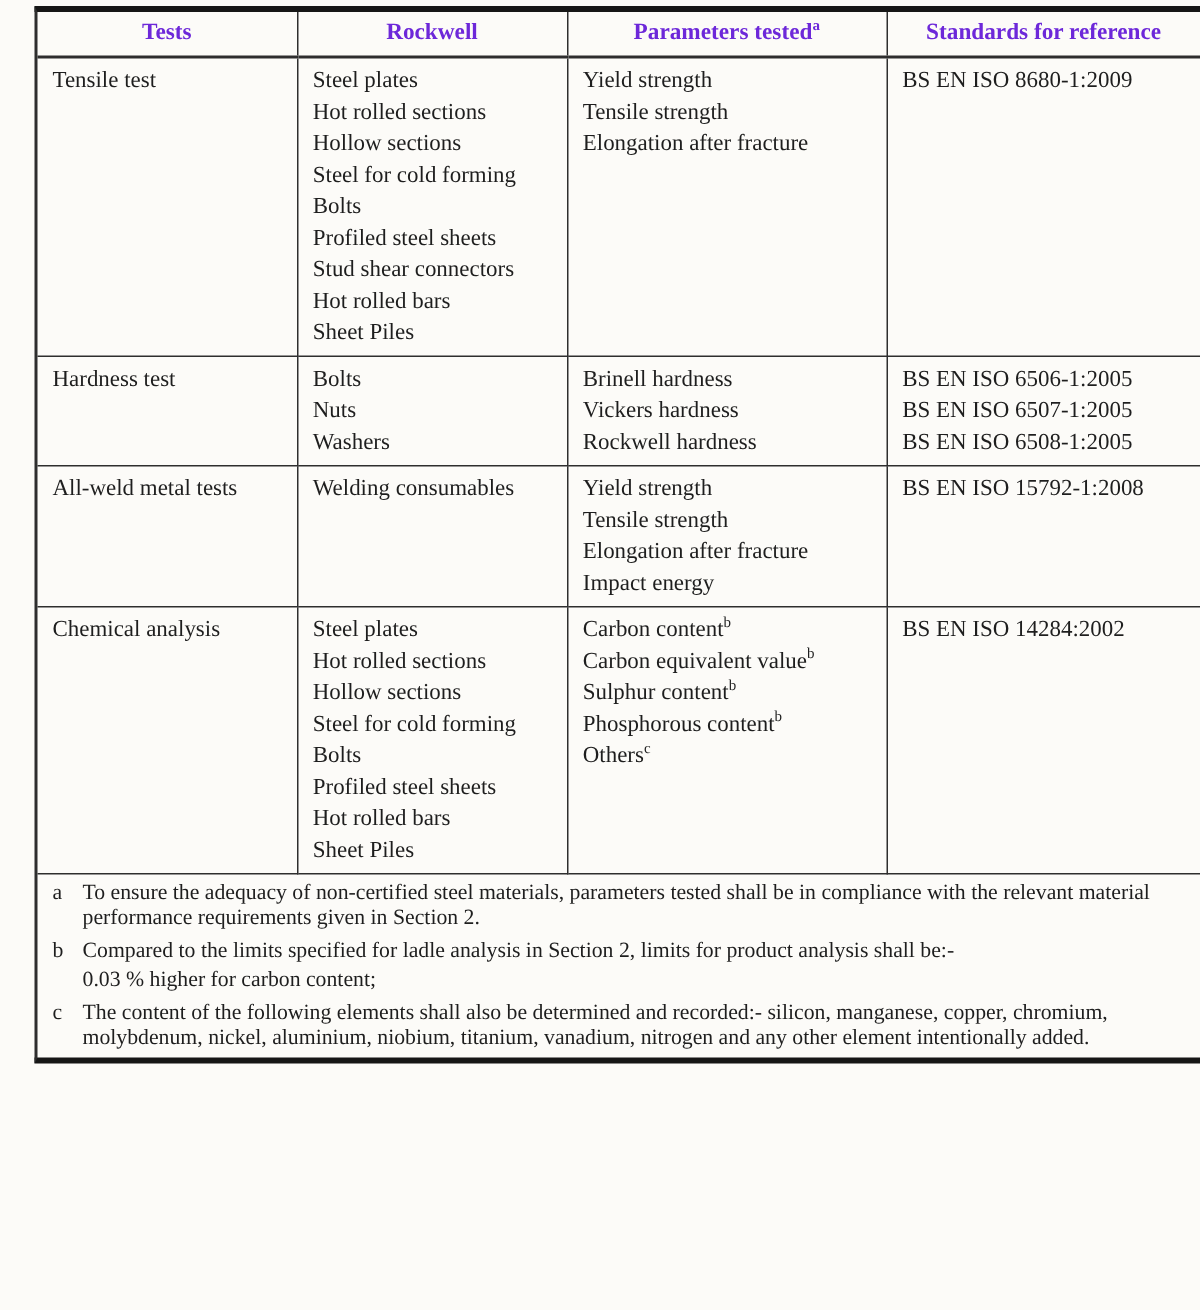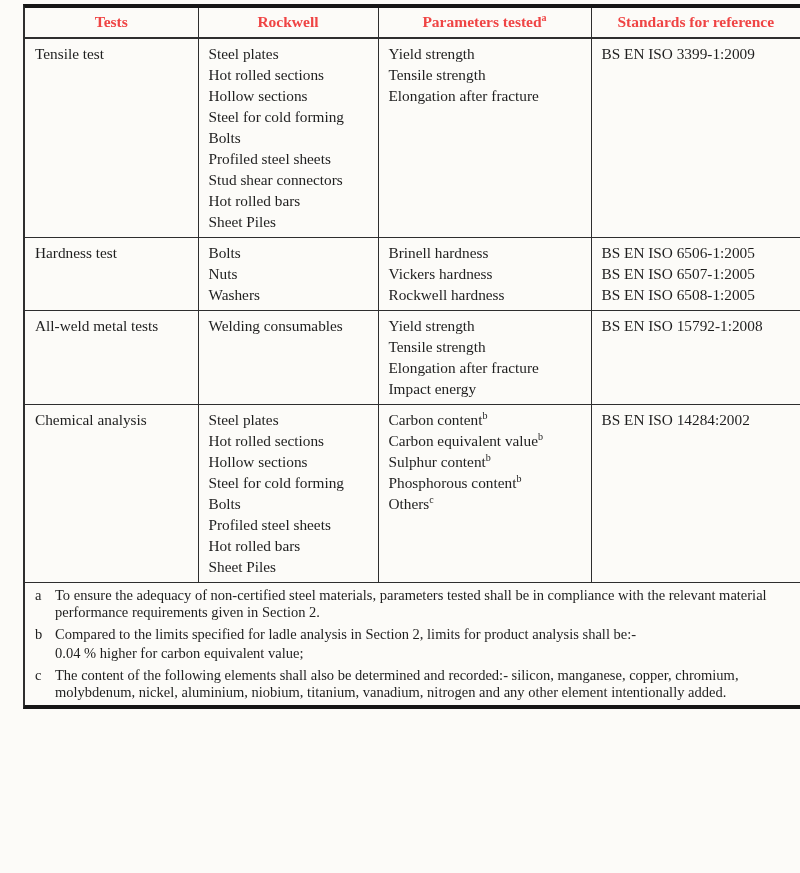--- a/index.html
+++ b/index.html
@@ -13,21 +13,21 @@
   .tablebox {
     position:absolute; left:23px; top:4px; width:777px;
     border-top:4px solid #161616;
     border-bottom:4px solid #161616;
     border-left:2px solid #2e2e2e;
     background:#fcfbf8;
   }
   table { width:100%; border-collapse:collapse; table-layout:fixed; }
   th {
     border-right:1.6px solid #2e2e2e; border-bottom:2px solid #2e2e2e;
-    font-size:15.5px; font-weight:bold; color:#ef4444;
+    font-size:15.5px; font-weight:bold; color:#6d28d9;
     text-align:center; padding:5px 2px 6px 2px; white-space:nowrap;
   }
   th:last-child { border-right:none;margin-top:40px; }
   td {
     border-right:1.6px solid #2e2e2e; border-bottom:1.6px solid #2e2e2e;
     vertical-align:top; padding:4px 4px 5px 10px;
   }
   td.c4, td:last-child { border-right:none; }
   .ln { font-size:15.3px; line-height:21px; white-space:nowrap; }
   sup.sp { font-size:10px; line-height:0; }
@@ -74,21 +74,21 @@
             <div class="ln">Stud shear connectors</div>
             <div class="ln">Hot rolled bars</div>
             <div class="ln">Sheet Piles</div>
           </td>
           <td class="c3">
             <div class="ln"><span>Yield strength</span><sup class="sp"></sup></div>
             <div class="ln"><span>Tensile strength</span><sup class="sp"></sup></div>
             <div class="ln"><span>Elongation after fracture</span><sup class="sp"></sup></div>
           </td>
           <td class="c4">
-            <div class="ln">BS EN ISO 3399-1:2009</div>
+            <div class="ln">BS EN ISO 8680-1:2009</div>
           </td>
         </tr>
         <tr>
           <td class="c1">
             <div class="ln">Hardness test</div>
           </td>
           <td class="c2">
             <div class="ln">Bolts</div>
             <div class="ln">Nuts</div>
             <div class="ln">Washers</div>
@@ -151,21 +151,21 @@
 
     <div class="footnotes">
       <div class="fnote">
         <span class="fmark">a</span>
         <div class="ftext"><span>To ensure the adequacy of non-certified steel materials, parameters tested shall be in compliance with the relevant material performance requirements given in </span><span class="b">Section 2</span><span>.</span></div>
       </div>
       <div class="fnote">
         <span class="fmark">b</span>
         <div class="ftext">
           <span>Compared to the limits specified for ladle analysis in </span><span class="b">Section 2</span><span>, limits for product analysis shall be:-</span>
-          <div class="fsub">0.04 % higher for carbon equivalent value;</div>
+          <div class="fsub">0.03 % higher for carbon content;</div>
         </div>
       </div>
       <div class="fnote">
         <span class="fmark">c</span>
         <div class="ftext"><span>The content of the following elements shall also be determined and recorded:- silicon, manganese, copper, chromium, molybdenum, nickel, aluminium, niobium, titanium, vanadium, nitrogen and any other element intentionally added.</span></div>
       </div>
     </div>
   </div>
 </div>
 

